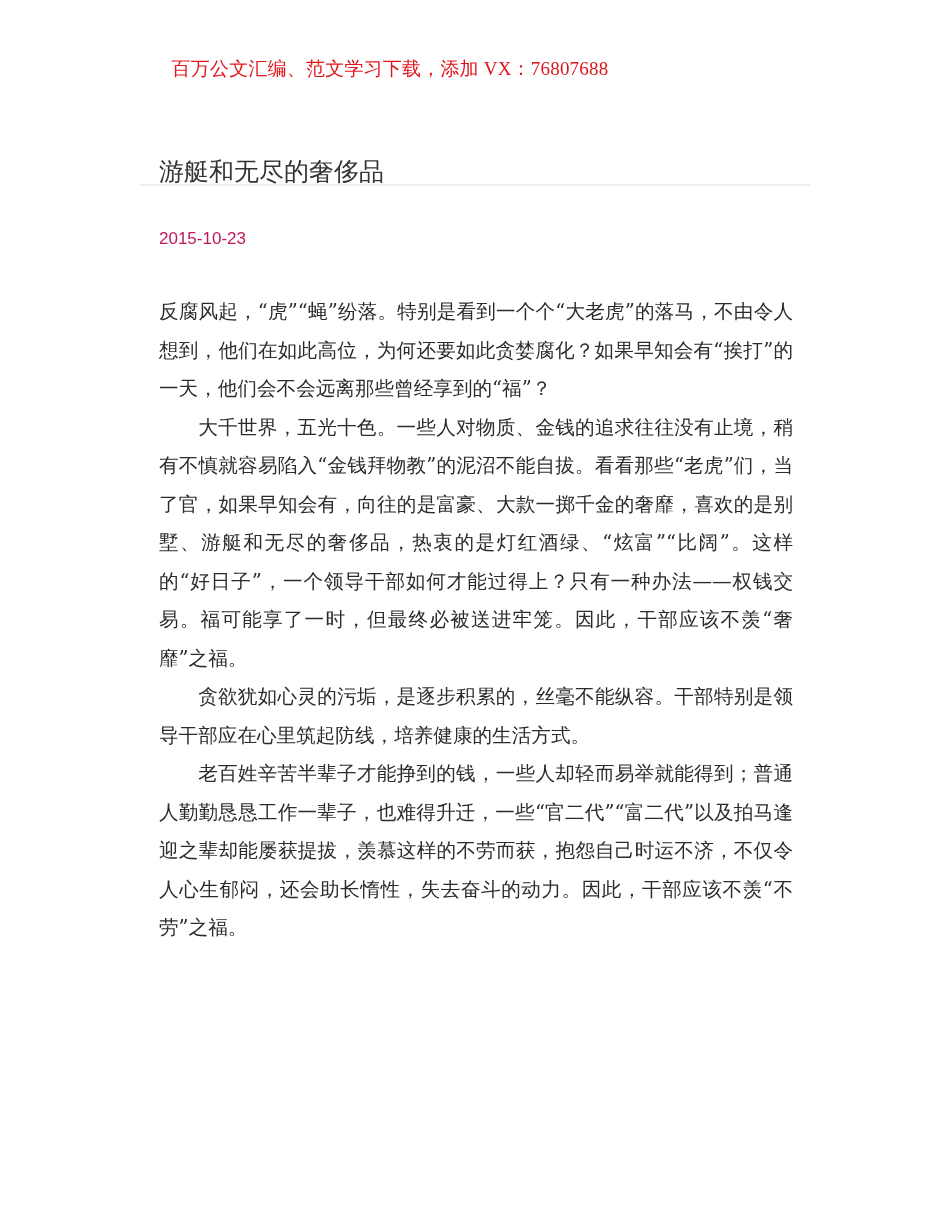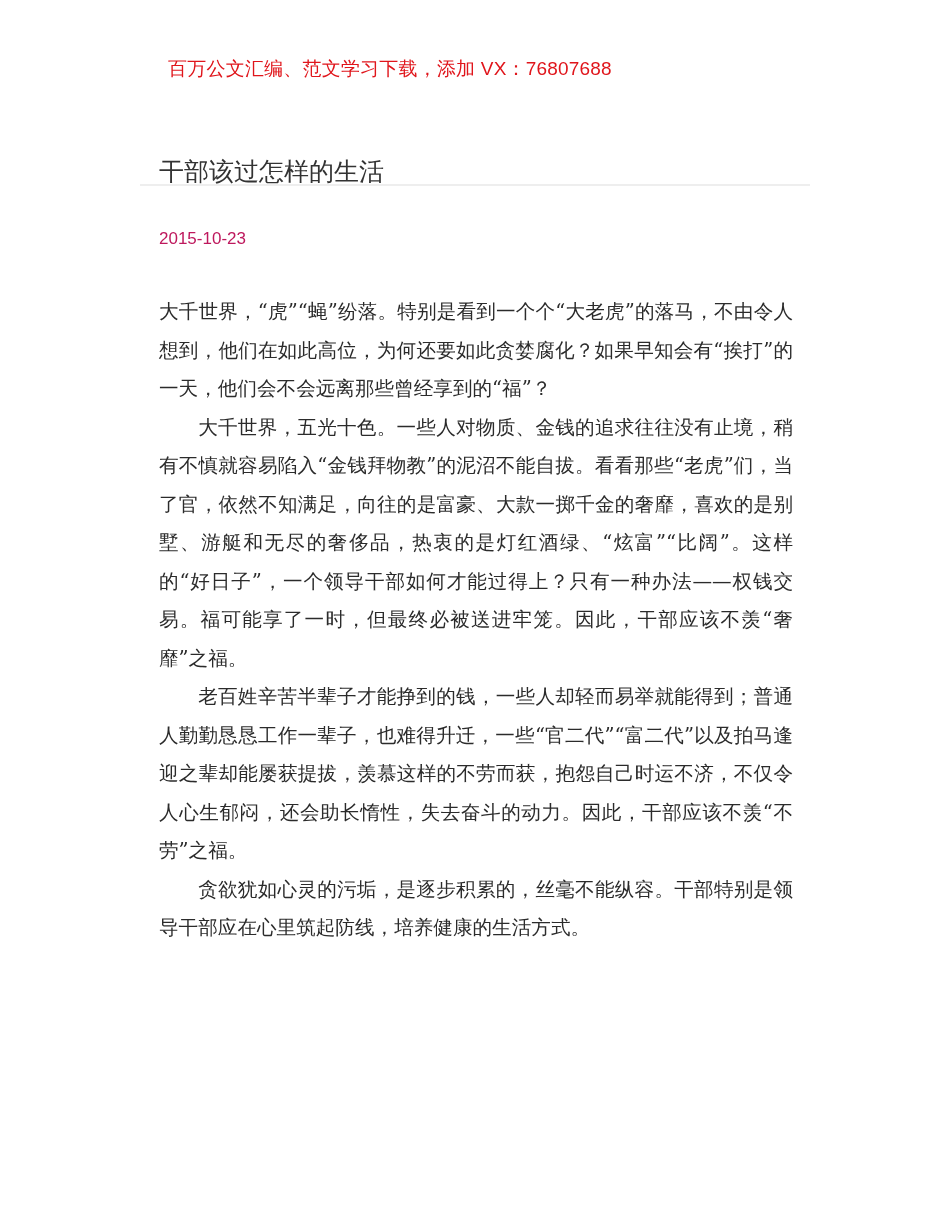--- a/index.html
+++ b/index.html
@@ -1,19 +1,19 @@
 <!DOCTYPE html>
 <html><head>
 <meta charset="utf-8">
 <style>
   html, body { margin: 0; padding: 0; background: #ffffff; }
   body { width: 950px; height: 1230px; position: relative; overflow: hidden; }
   .banner {
     position: absolute; top: 56px; left: 0; width: 780px; text-align: center;
-    font-family: Liberation Sans, sans-serif;
+    font-family: Liberation Serif, serif;
     font-size: 19px; color: #e0151b; letter-spacing: 0.2px;
   }
   .title {
     position: absolute; top: 138px; left: 159px;
     font-family: "DejaVu Sans", "Liberation Sans", sans-serif;
     font-size: 25px; color: #333333; font-weight: normal;
   }
   .divider {
     position: absolute; top: 184px; left: 140px; width: 670px; height: 2px;
     background: #eeeeee;
@@ -30,24 +30,24 @@
     text-align: justify;
   }
   .article p { margin: 0; }
   .article p.indent { text-indent: 2em; }
 </style>
 </head>
 <body>
 
 <div class="banner">百万公文汇编、范文学习下载，添加 VX：76807688</div>
 
-<h1 class="title">干部该过怎样的生活</h1>
+<h1 class="title">游艇和无尽的奢侈品</h1>
 
 <div class="divider"></div>
 
 <div class="date">2015-10-23</div>
 
 <div class="article">
-  <p>大千世界，“虎”“蝇”纷落。特别是看到一个个“大老虎”的落马，不由令人想到，他们在如此高位，为何还要如此贪婪腐化？如果早知会有“挨打”的一天，他们会不会远离那些曾经享到的“福”？</p>
-  <p class="indent">大千世界，五光十色。一些人对物质、金钱的追求往往没有止境，稍有不慎就容易陷入“金钱拜物教”的泥沼不能自拔。看看那些“老虎”们，当了官，依然不知满足，向往的是富豪、大款一掷千金的奢靡，喜欢的是别墅、游艇和无尽的奢侈品，热衷的是灯红酒绿、“炫富”“比阔”。这样的“好日子”，一个领导干部如何才能过得上？只有一种办法——权钱交易。福可能享了一时，但最终必被送进牢笼。因此，干部应该不羡“奢靡”之福。</p>
+  <p>反腐风起，“虎”“蝇”纷落。特别是看到一个个“大老虎”的落马，不由令人想到，他们在如此高位，为何还要如此贪婪腐化？如果早知会有“挨打”的一天，他们会不会远离那些曾经享到的“福”？</p>
+  <p class="indent">大千世界，五光十色。一些人对物质、金钱的追求往往没有止境，稍有不慎就容易陷入“金钱拜物教”的泥沼不能自拔。看看那些“老虎”们，当了官，如果早知会有，向往的是富豪、大款一掷千金的奢靡，喜欢的是别墅、游艇和无尽的奢侈品，热衷的是灯红酒绿、“炫富”“比阔”。这样的“好日子”，一个领导干部如何才能过得上？只有一种办法——权钱交易。福可能享了一时，但最终必被送进牢笼。因此，干部应该不羡“奢靡”之福。</p>
+  <p class="indent">贪欲犹如心灵的污垢，是逐步积累的，丝毫不能纵容。干部特别是领导干部应在心里筑起防线，培养健康的生活方式。</p>
   <p class="indent">老百姓辛苦半辈子才能挣到的钱，一些人却轻而易举就能得到；普通人勤勤恳恳工作一辈子，也难得升迁，一些“官二代”“富二代”以及拍马逢迎之辈却能屡获提拔，羡慕这样的不劳而获，抱怨自己时运不济，不仅令人心生郁闷，还会助长惰性，失去奋斗的动力。因此，干部应该不羡“不劳”之福。</p>
-  <p class="indent">贪欲犹如心灵的污垢，是逐步积累的，丝毫不能纵容。干部特别是领导干部应在心里筑起防线，培养健康的生活方式。</p>
 </div>
 
 </body></html>

